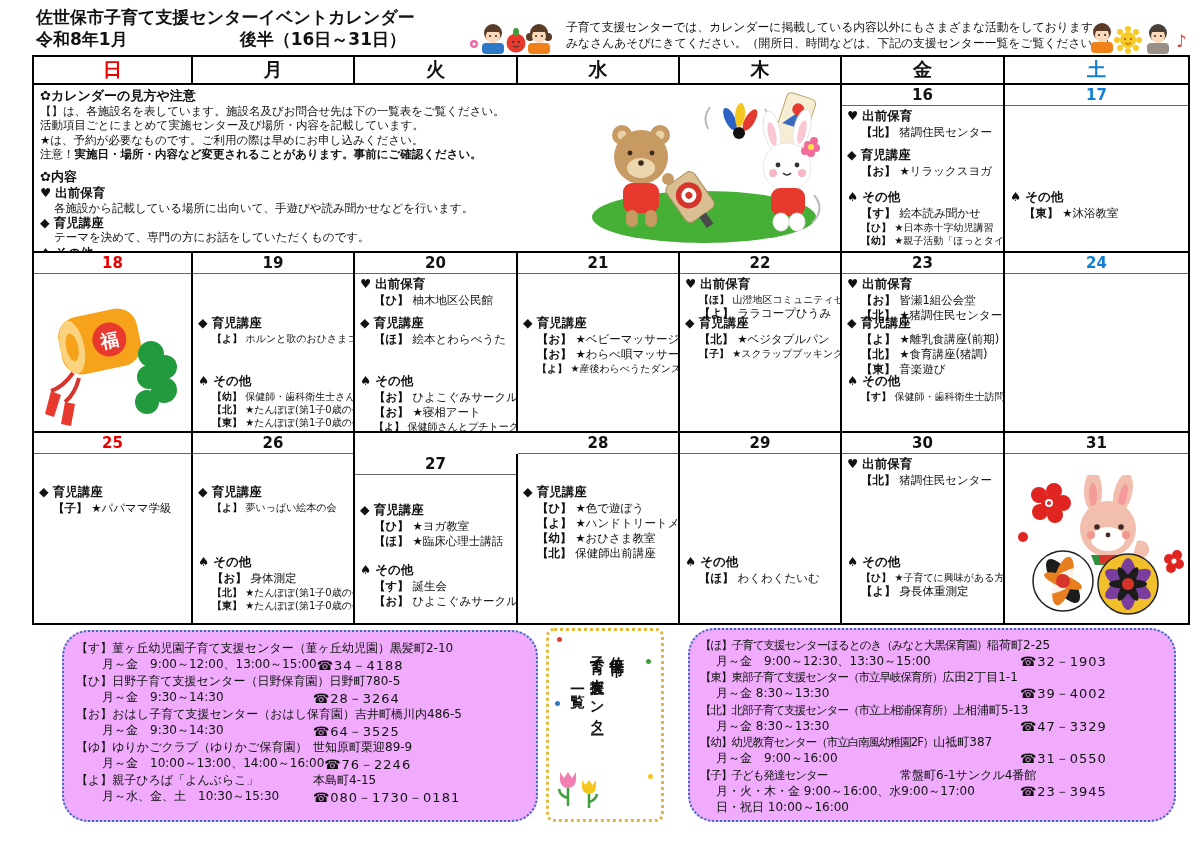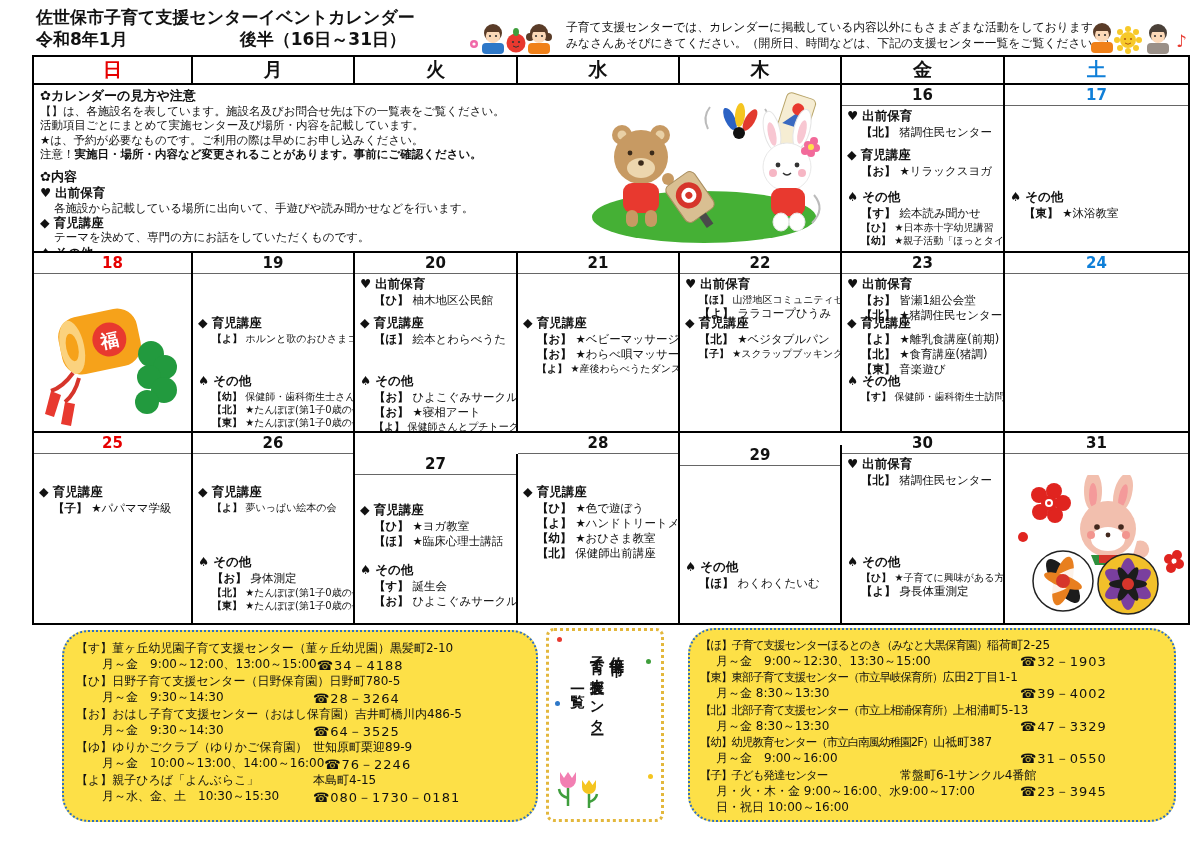--- a/index.html
+++ b/index.html
@@ -37,21 +37,21 @@
   .ill-temari{right:2px;bottom:0;}
   
   .legend-cell{grid-row:2;grid-column:1/6;padding:3px 6px;font-size:11.5px;line-height:1.24;}
   .lg-title{font-weight:bold;font-size:13px;white-space:nowrap;}
   .lg-line{white-space:nowrap;}
   .lg-gap{height:8px;}
   .lg-item-head{font-weight:bold;font-size:12.5px;white-space:nowrap;}
   .lg-desc{margin-left:14px;white-space:nowrap;}
   .hane{position:absolute;right:6px;top:4px;}
   
-  .box{position:absolute;box-sizing:border-box;border:2px dotted #2e6fc0;border-radius:26px;background:#fde047;}
+  .box{position:absolute;box-sizing:border-box;border:2px dotted #2e6fc0;border-radius:26px;background:#f0abfc;}
   .box-left{left:62px;top:630px;width:476px;height:192px;padding:9px 12px;font-size:12px;line-height:1.32;}
   .box-right{left:688px;top:628px;width:488px;height:194px;padding:8px 10px;font-size:12px;line-height:1.3;}
   .fa-row{display:flex;white-space:nowrap;}
   .fa-name{display:inline-block;}
   .box-left .fa-name{min-width:237px;}
   .box-left .fa-hours{display:inline-block;min-width:237px;padding-left:26px;box-sizing:border-box;}
   .box-right .fa-name{min-width:200px;font-size:11.5px;letter-spacing:-1px;}
   .box-right .fa-hours{display:inline-block;min-width:320px;padding-left:16px;box-sizing:border-box;}
   .fa-phone{font-size:13px;letter-spacing:1px;}
   .box-center{position:absolute;left:546px;top:628px;width:118px;height:194px;box-sizing:border-box;
@@ -457,21 +457,21 @@
               <div class="ghead"><span class="gsym">◆</span><b>育児講座</b></div>
               <div class="ev"><span class="tag">【ひ】</span> <span class="etext">★色で遊ぼう</span></div>
               <div class="ev"><span class="tag">【よ】</span> <span class="etext">★ハンドトリートメント</span></div>
               <div class="ev"><span class="tag">【幼】</span> <span class="etext">★おひさま教室</span></div>
               <div class="ev"><span class="tag">【北】</span> <span class="etext">保健師出前講座</span></div>
             </div>
           </div>
           <div class="slot sl-other"></div>
         </div>
       </div>
-      <div class="cell day r4 nb" style="grid-area: 4 / 5; margin-top: 12px;">
+      <div class="cell day r4 nb" style="grid-area: 4 / 5;">
         <div class="dnum c-wd">29</div>
         <div class="dbody">
           <div class="slot sl-demae"></div>
           <div class="slot sl-kouza"></div>
           <div class="slot sl-other">
             <div class="grp">
               <div class="ghead"><span class="gsym">♠</span><b>その他</b></div>
               <div class="ev"><span class="tag">【ほ】</span> <span class="etext">わくわくたいむ</span></div>
             </div>
           </div>

